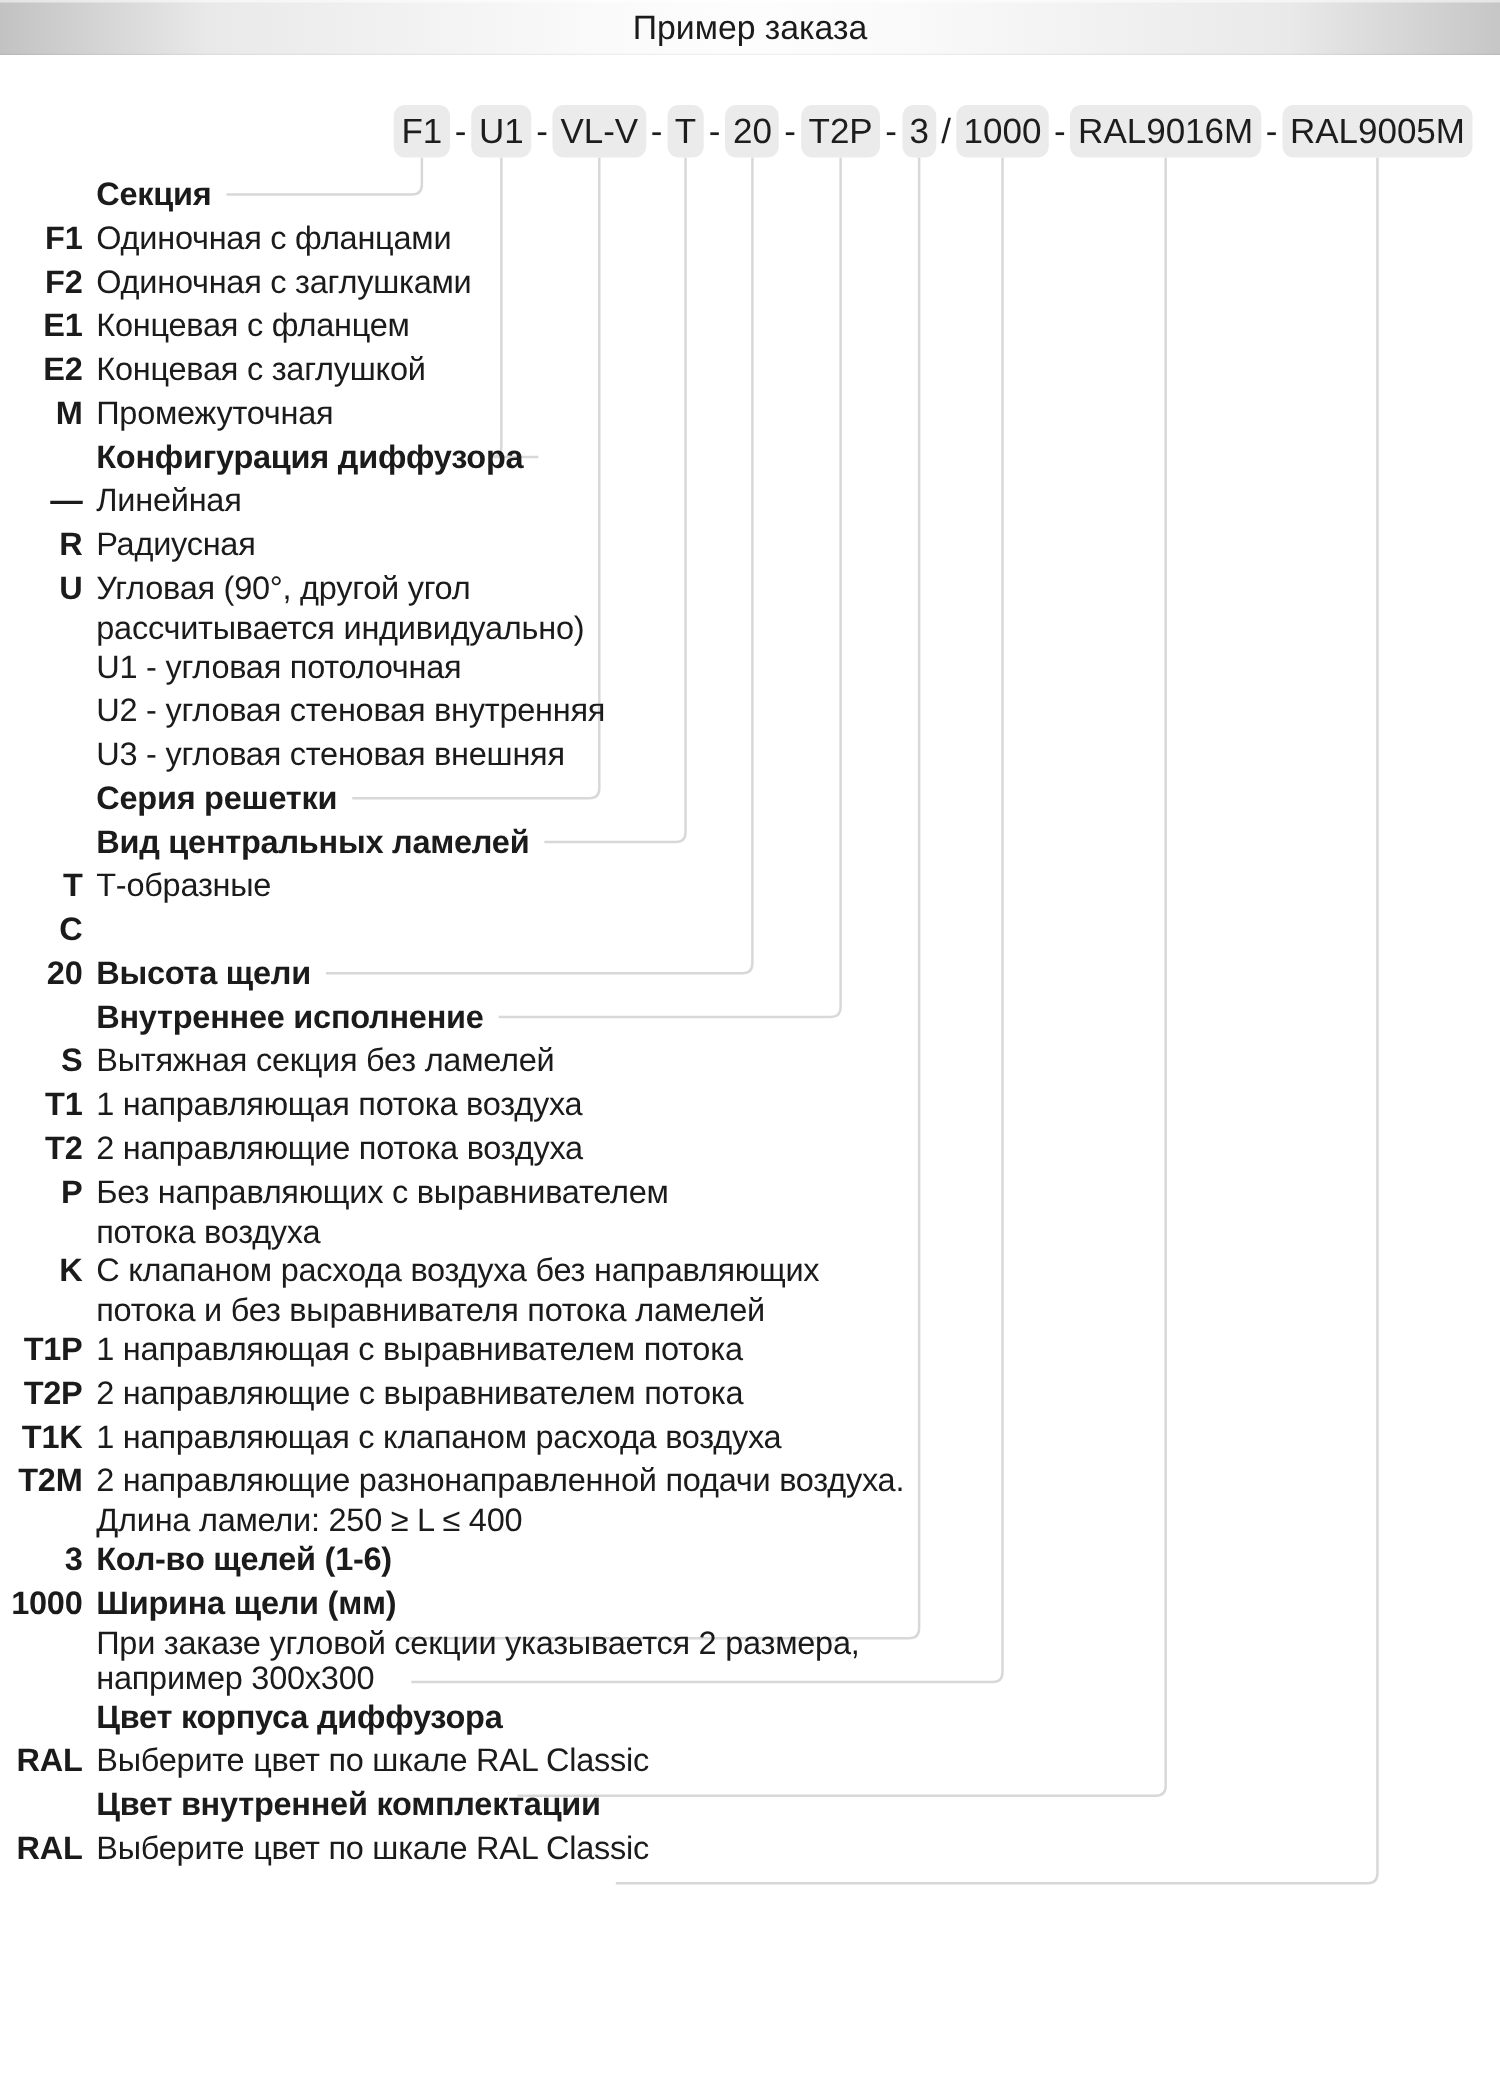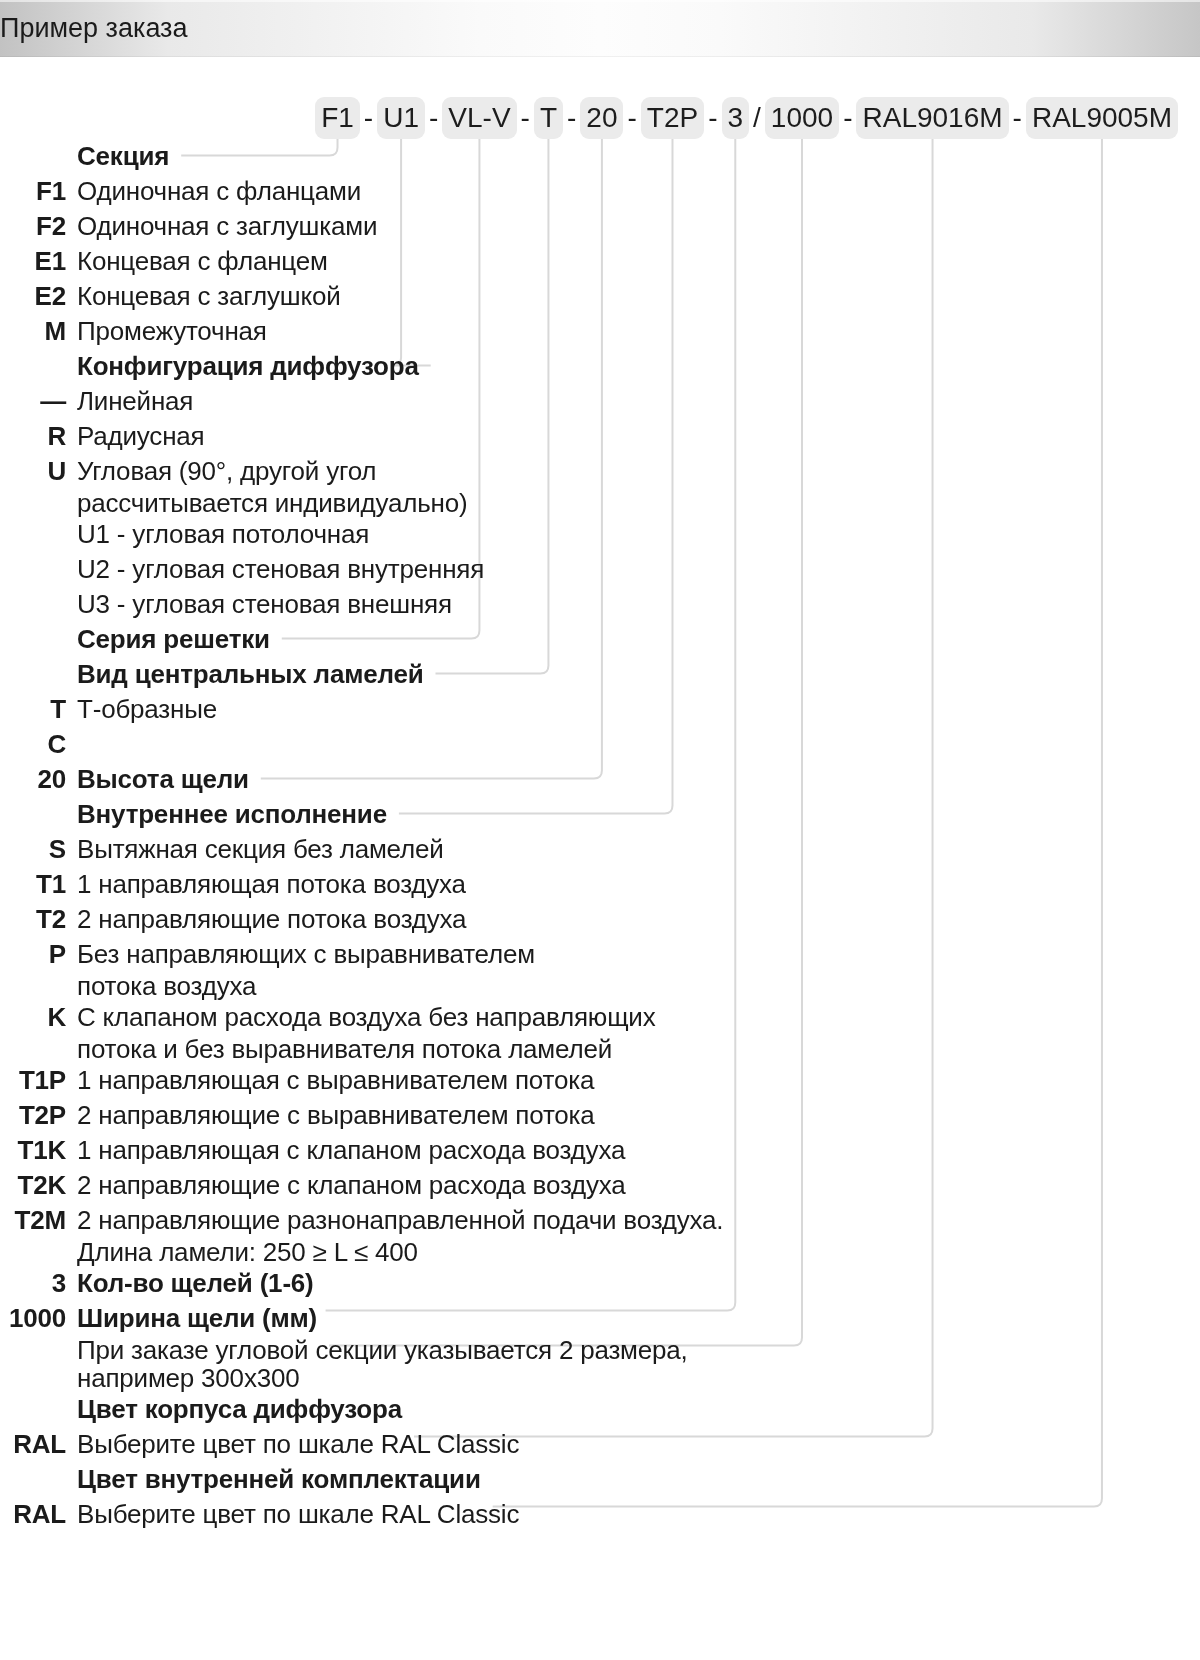--- a/index.html
+++ b/index.html
@@ -5,42 +5,42 @@
   html,body{margin:0;padding:0;}
   body{
     width:1200px;height:1660px;background:#ffffff;
     font-family:"Liberation Sans","DejaVu Sans",sans-serif;
     color:#1b1b1b;
   }
   #page{position:relative;width:1200px;height:1660px;overflow:hidden;background:#fff;}
 
   
   .titlebar{
-    height:57px;display:flex;align-items:center;
+    height:44px;display:flex;align-items:center;justify-content:center;
     background:linear-gradient(90deg,#c2c2c2 0%,#e9e9e9 14%,#fafafa 40%,#fdfdfd 50%,#fafafa 60%,#e9e9e9 86%,#c6c6c6 100%);
     box-shadow:inset 0 2px 0 rgba(255,255,255,.55), inset 0 -1px 0 rgba(0,0,0,.05);
     position:relative;z-index:1;
   }
   .title{font-size:27px;color:#1b1b1b;}
 
   
   .code-row{
     display:flex;justify-content:flex-end;align-items:center;
     margin-top:40px;padding-right:22px;
     position:relative;z-index:1;
   }
   .tok{font-size:28px;color:#1d1d1d;white-space:nowrap;}
   .tok.box{
     background:#ebebeb;border-radius:9px;
     padding:4px 6px;line-height:34px;
   }
   .tok.sep{margin:0 4px;}
 
   
-  .legend{position:relative;z-index:1;}
+  .legend{margin-top:12px;position:relative;z-index:1;}
   .lrow{display:flex;align-items:center;height:35px;white-space:nowrap;}
   .lrow.cont{height:28px;}
   .lcode{
     width:66px;flex:none;text-align:right;
     font-weight:bold;font-size:26px;letter-spacing:-0.2px;
   }
   .ldesc{margin-left:11px;font-size:26px;letter-spacing:-0.2px;}
   .lrow.header .ldesc{font-weight:bold;}
 
   
@@ -204,24 +204,20 @@
       </div>
       <div class="lrow item">
         <span class="lcode">T2P</span>
         <span class="ldesc">2 направляющие с выравнивателем потока</span>
       </div>
       <div class="lrow item">
         <span class="lcode">T1K</span>
         <span class="ldesc">1 направляющая с клапаном расхода воздуха</span>
       </div>
       <div class="lrow item">
-        <span class="lcode">T2K</span>
-        <span class="ldesc">2 направляющие с клапаном расхода воздуха</span>
-      </div>
-      <div class="lrow item">
         <span class="lcode">T2M</span>
         <span class="ldesc">2 направляющие разнонаправленной подачи воздуха.</span>
       </div>
       <div class="lrow cont">
         <span class="lcode"></span>
         <span class="ldesc">Длина ламели: 250 ≥ L ≤ 400</span>
       </div>
       <div class="lrow header">
         <span class="lcode">3</span>
         <span class="ldesc">Кол-во щелей (1-6)</span>

